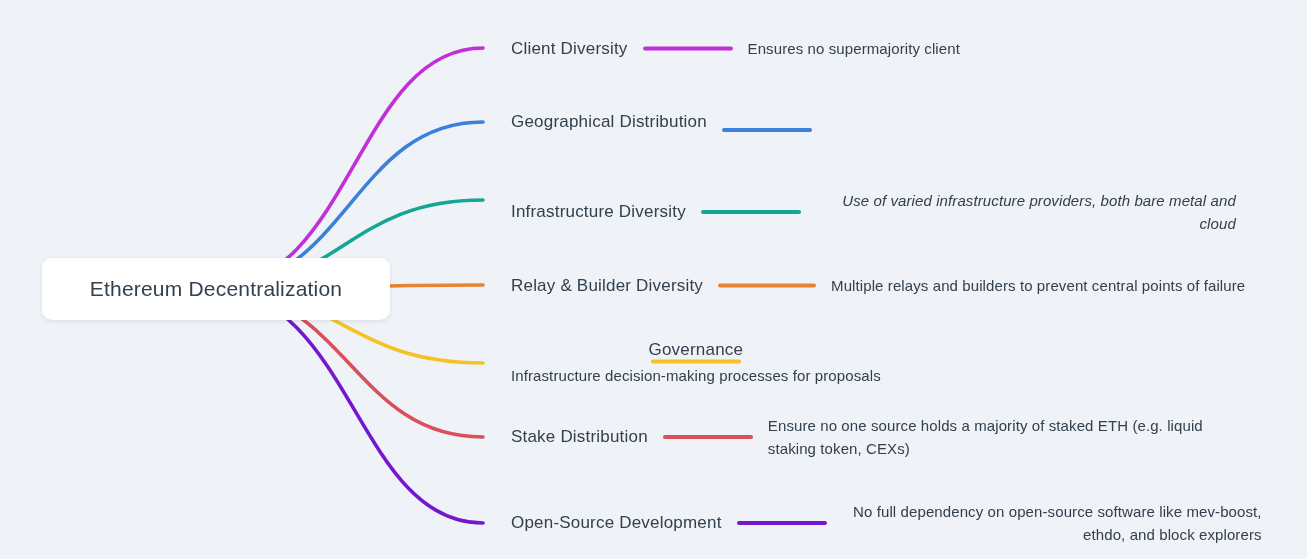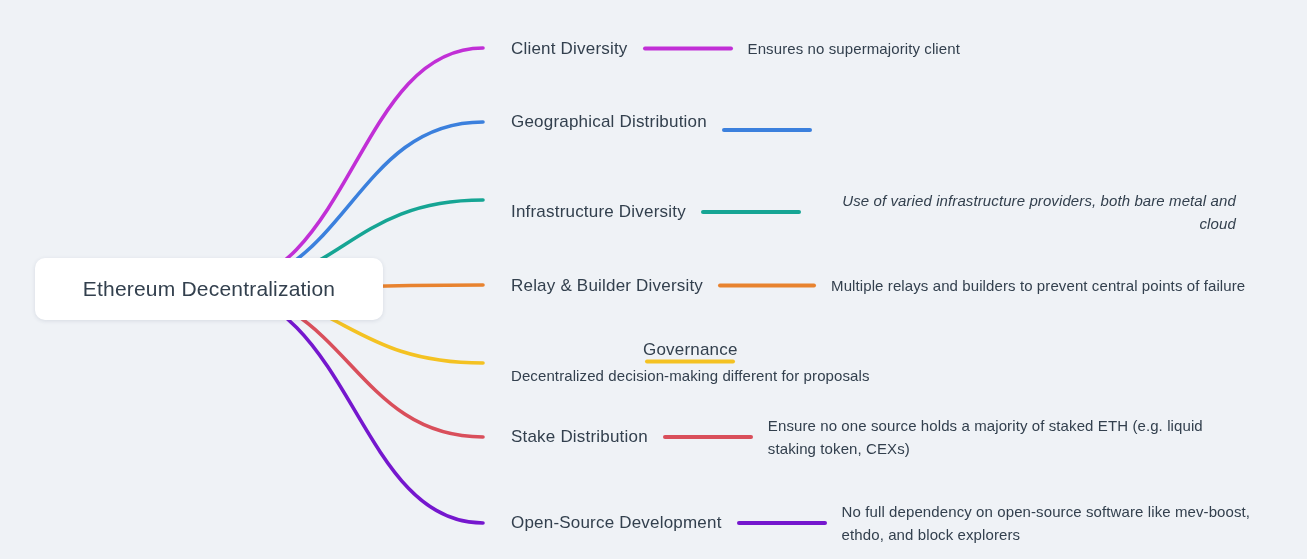--- a/index.html
+++ b/index.html
@@ -24,21 +24,21 @@
     inset: 0;
     z-index: 1;
   }
   .curves path {
     fill: none;
     stroke-width: 3.6;
     stroke-linecap: round;
   }
   .root-node {
     position: absolute;
-    left: 35px;
+    left: 42px;
     top: 258px;
     width: 348px;
     height: 62px;
     background: #FFFFFF;
     border-radius: 10px;
     box-shadow: 0 1px 4px rgba(40,60,90,0.12);
     display: flex;
     align-items: center;
     justify-content: center;
     z-index: 2;
@@ -80,21 +80,21 @@
   .row-3 { top: 212px; text-align: right; }
   .row-4 { top: 285px; }
   .row-5 { top: 363px; flex-direction: column; }
   .row-6 { top: 437px; }
   .row-7 { top: 523px; }
   .row-3 .branch-connector { width: 100px; }
   .row-4 .branch-connector { width: 98px; }
   .row-3 .branch-desc { max-width: 420px; font-style: italic; }
   .row-4 .branch-desc { max-width: 445px; }
   .row-6 .branch-desc { max-width: 460px; }
-  .row-7 .branch-desc { max-width: 420px; }
+  .row-7 .branch-desc { max-width: 420px; text-align: right; }
 </style>
 </head>
 <body>
 
 <div class="canvas">
 
   <svg class="curves" viewBox="0 0 1307 559" width="1307" height="559" aria-hidden="true">
     <path d="M 210 289 C 352 289 356 48 483 48" stroke="#C12FD6"></path>
     <path d="M 210 289 C 347 289 352 122 483 122" stroke="#3B80DD"></path>
     <path d="M 210 289 C 342 289 347 200 483 200" stroke="#16A594"></path>
@@ -127,21 +127,21 @@
 
   <div class="branch-row row-4">
     <span class="branch-label">Relay &amp; Builder Diversity</span>
     <span class="branch-connector" style="background: rgb(232, 131, 47);"></span>
     <span class="branch-desc">Multiple relays and builders to prevent central points of failure</span>
   </div>
 
   <div class="branch-row row-5">
     <span class="branch-label">Governance</span>
     <span class="branch-connector" style="background: rgb(244, 194, 34);"></span>
-    <span class="branch-desc">Decentralized decision-making different for proposals</span>
+    <span class="branch-desc">Infrastructure decision-making processes for proposals</span>
   </div>
 
   <div class="branch-row row-6">
     <span class="branch-label">Stake Distribution</span>
     <span class="branch-connector" style="background: rgb(217, 79, 91);"></span>
     <span class="branch-desc">Ensure no one source holds a majority of staked ETH (e.g. liquid staking token, CEXs)</span>
   </div>
 
   <div class="branch-row row-7">
     <span class="branch-label">Open-Source Development</span>

